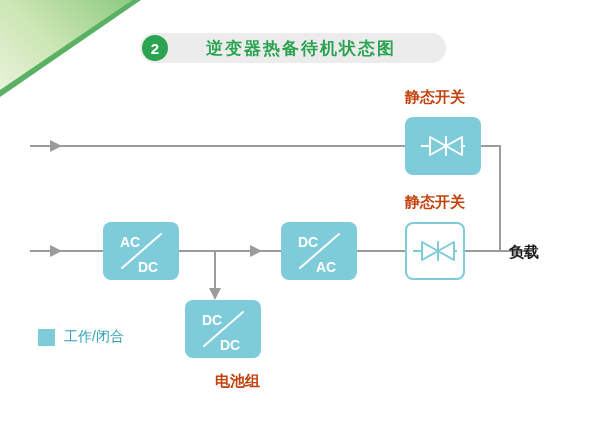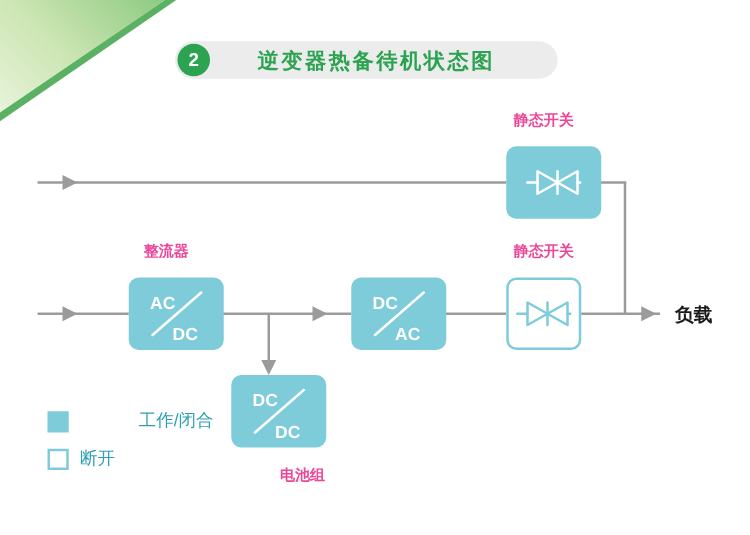--- a/index.html
+++ b/index.html
@@ -30,22 +30,22 @@
   .arr-d{position:absolute;width:0;height:0;border-left:6px solid transparent;
     border-right:6px solid transparent;border-top:12px solid var(--line,#8f8f8f);}
   
   .box{position:absolute;width:76px;height:58px;border-radius:8px;
     background:var(--teal,#7ECBDA);display:flex;align-items:center;justify-content:center;}
   .box.open{background:#ffffff;border:2px solid var(--teal,#7ECBDA);width:56px;height:54px;}
   .thyristor line,.thyristor polygon{stroke:#ffffff;stroke-width:2;fill:none;stroke-linejoin:round;stroke-linecap:round;}
   .box.open .thyristor line,.box.open .thyristor polygon{stroke:var(--teal,#7ECBDA);}
   .conv line{stroke:#ffffff;stroke-width:2;stroke-linecap:round;}
   .conv text{fill:#ffffff;font-weight:bold;font-size:14px;font-family:"Liberation Sans",sans-serif;}
-  .node-label{position:absolute;width:90px;text-align:center;font-size:12px;
-    font-weight:bold;color:#ec4899;white-space:nowrap;}
+  .node-label{position:absolute;width:90px;text-align:center;font-size:15px;
+    font-weight:bold;color:#c2410c;white-space:nowrap;}
   .load-label{position:absolute;font-size:15px;font-weight:bold;color:#1c1c1c;white-space:nowrap;}
   
   .legend-item{position:absolute;display:flex;align-items:center;height:20px;}
   .swatch{display:inline-block;margin-right:9px;}
   .swatch.filled{width:17px;height:17px;background:var(--teal,#7ECBDA);}
   .swatch.outline{width:13px;height:13px;background:#fff;border:2px solid var(--teal,#7ECBDA);}
   .legend-label{font-size:14px;color:var(--legend_text,#2E9FB4);}
 </style>
 </head>
 <body>
@@ -88,21 +88,20 @@
   </div>
   <div class="node-label" style="left:390px;top:88px;">静态开关</div>
 
   <div class="box" style="left:103px;top:222px;">
     <svg class="conv" width="60" height="58" viewBox="0 0 60 58">
       <line x1="11" y1="46" x2="50" y2="12"></line>
       <text x="9" y="25">AC</text>
       <text x="27" y="50">DC</text>
     </svg>
   </div>
-  <div class="node-label" style="left:88px;top:193px;">整流器</div>
 
   <div class="box" style="left:281px;top:222px;">
     <svg class="conv" width="60" height="58" viewBox="0 0 60 58">
       <line x1="11" y1="46" x2="50" y2="12"></line>
       <text x="9" y="25">DC</text>
       <text x="27" y="50">AC</text>
     </svg>
   </div>
 
   <div class="box open" style="left:405px;top:222px;">
@@ -118,24 +117,20 @@
 
   <div class="box" style="left:185px;top:300px;">
     <svg class="conv" width="60" height="58" viewBox="0 0 60 58">
       <line x1="11" y1="46" x2="50" y2="12"></line>
       <text x="9" y="25">DC</text>
       <text x="27" y="50">DC</text>
     </svg>
   </div>
   <div class="node-label" style="left:170px;top:372px;text-align:right;">电池组</div>
 
-  <div class="load-label" style="left:540px;top:243px;text-align:right;">负载</div>
+  <div class="load-label" style="left:509px;top:243px;text-align:right;">负载</div>
 
-  <div class="legend-item" style="left:38px;top:327px;gap:47px;">
+  <div class="legend-item" style="left:38px;top:327px;">
     <span class="swatch filled"></span>
     <span class="legend-label">工作/闭合</span>
-  </div>
-  <div class="legend-item" style="left:38px;top:357px;">
-    <span class="swatch outline"></span>
-    <span class="legend-label">断开</span>
   </div>
 
 </div>
 
 </body></html>

